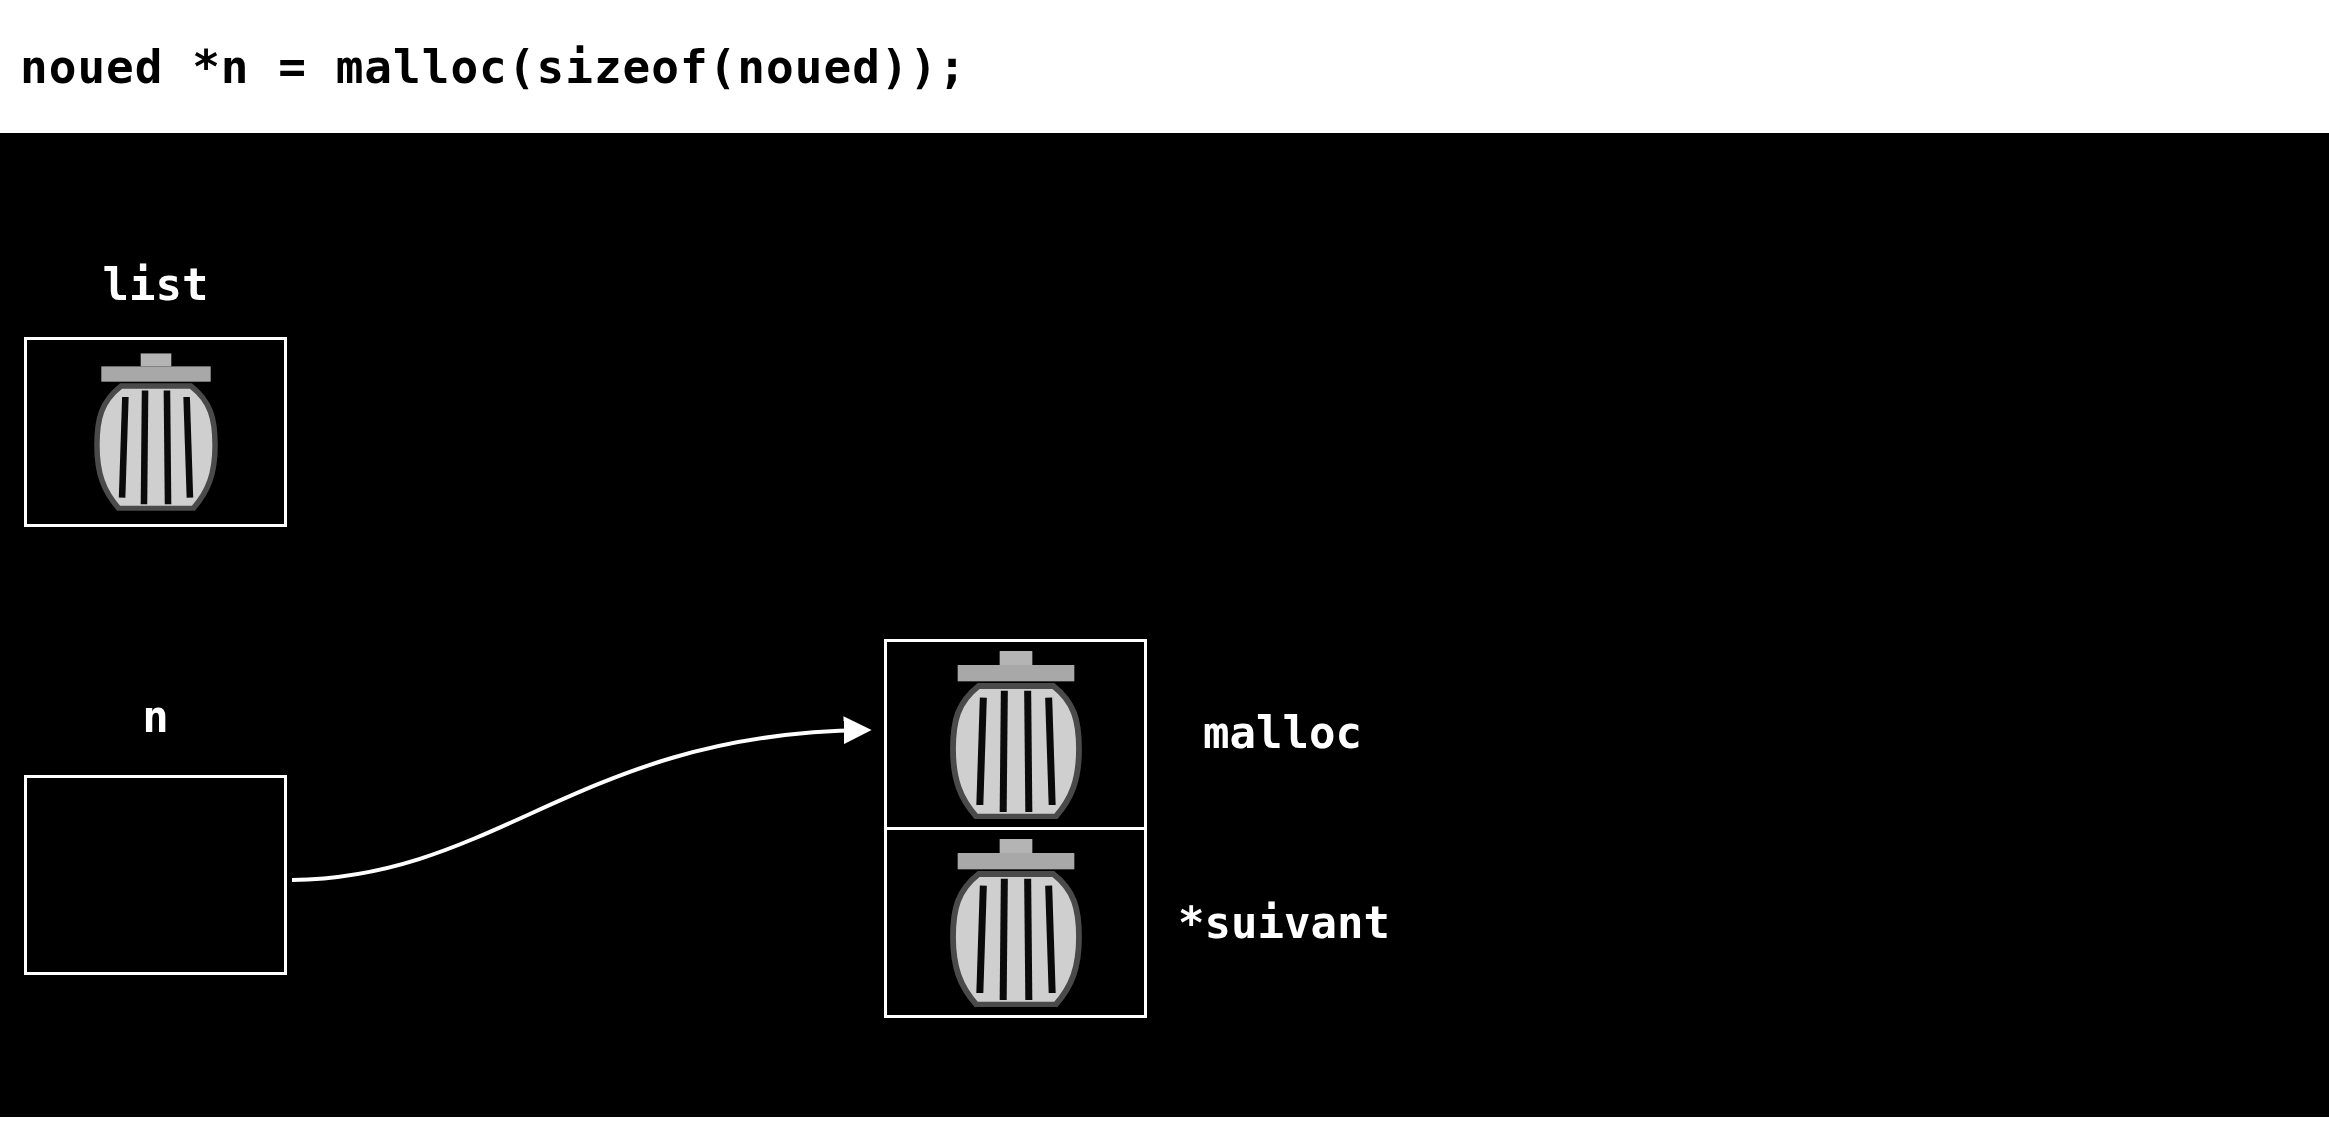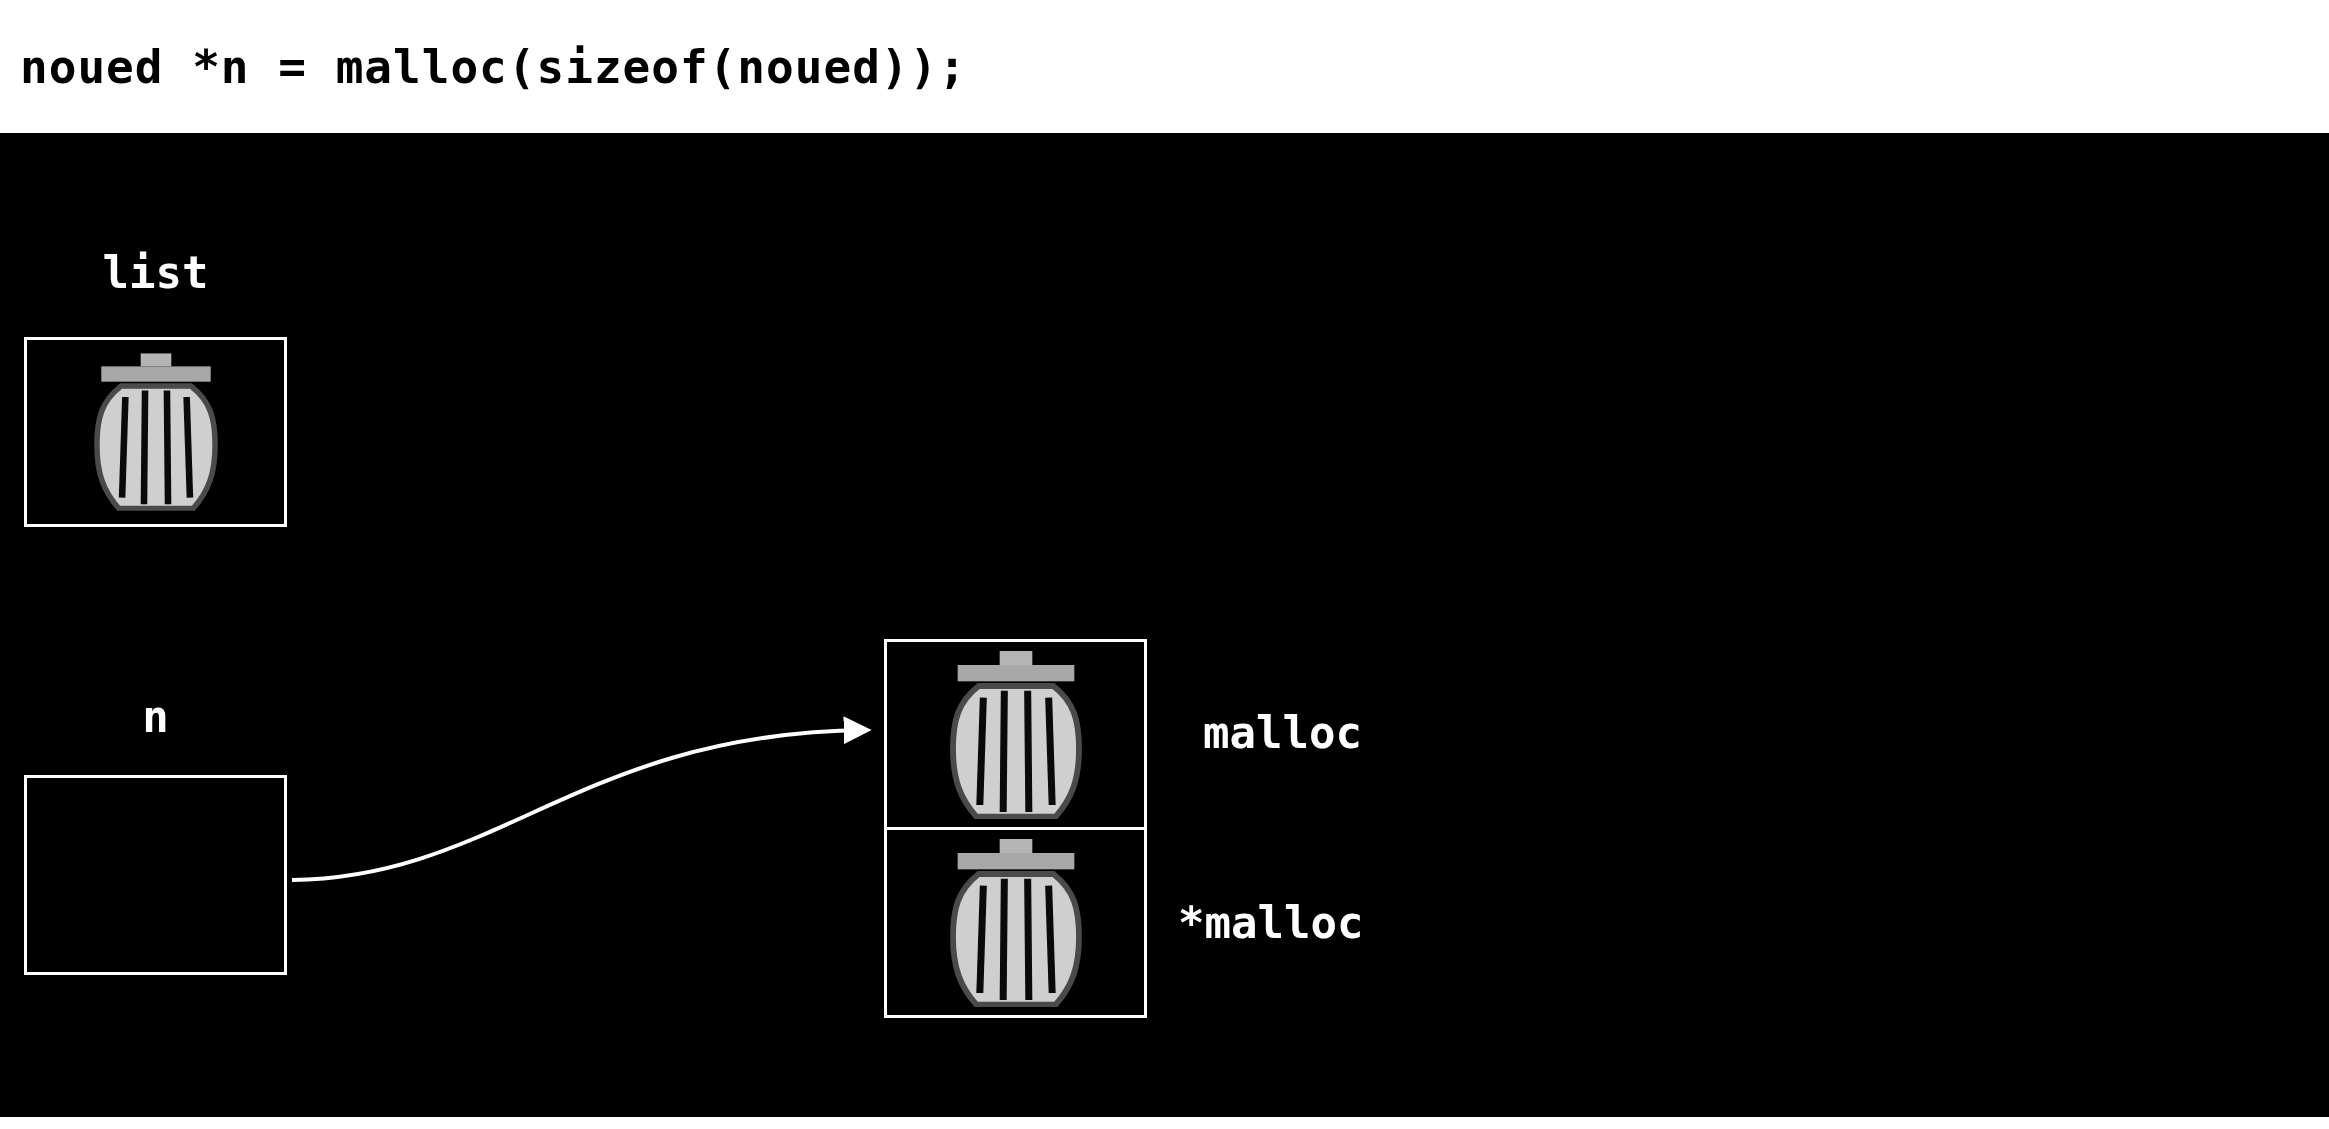--- a/index.html
+++ b/index.html
@@ -33,21 +33,21 @@
   
   .canvas{
     position:absolute;left:0;top:133px;width:2329px;height:984px;
     background:var(--canvas-bg);
   }
 
   .label{
     position:absolute;color:var(--label-text);font-size:44px;font-weight:700;
     line-height:1.1;white-space:pre;
   }
-  .list-label{left:24px;top:116px;width:263px;text-align:center;}
+  .list-label{left:24px;top:128px;width:263px;text-align:center;}
   .n-label{left:24px;top:560px;width:263px;text-align:center;}
   .numero-label{left:1203px;top:576px;}
   .suivant-label{left:1178px;top:766px;}
 
   .box{
     position:absolute;border:3px solid var(--box-border);background:var(--canvas-bg);
     display:flex;align-items:center;justify-content:center;
   }
   .list-box{left:24px;top:204px;width:263px;height:190px;}
   .n-box{left:24px;top:642px;width:263px;height:200px;}
@@ -118,21 +118,21 @@
         </svg>
       </div>
       <div class="cell">
         <svg class="trash" viewBox="0 0 64 72">
           <use href="#trash-symbol"></use>
         </svg>
       </div>
     </div>
 
     <div class="label numero-label">malloc</div>
-    <div class="label suivant-label">*malloc</div>
+    <div class="label suivant-label">*suivant</div>
 
     <svg class="arrow-layer" viewBox="0 0 2329 984">
       <defs>
         <marker id="arrowhead" viewBox="0 0 10 10" refX="8" refY="5" markerWidth="7" markerHeight="7" orient="auto">
           <path d="M0 0 L10 5 L0 10 Z" fill="var(--arrow)"></path>
         </marker>
       </defs>
       <path d="M 292 747 C 500 744, 580 600, 866 597" fill="none" stroke="var(--arrow)" stroke-width="4" marker-end="url(#arrowhead)"></path>
     </svg>
 

